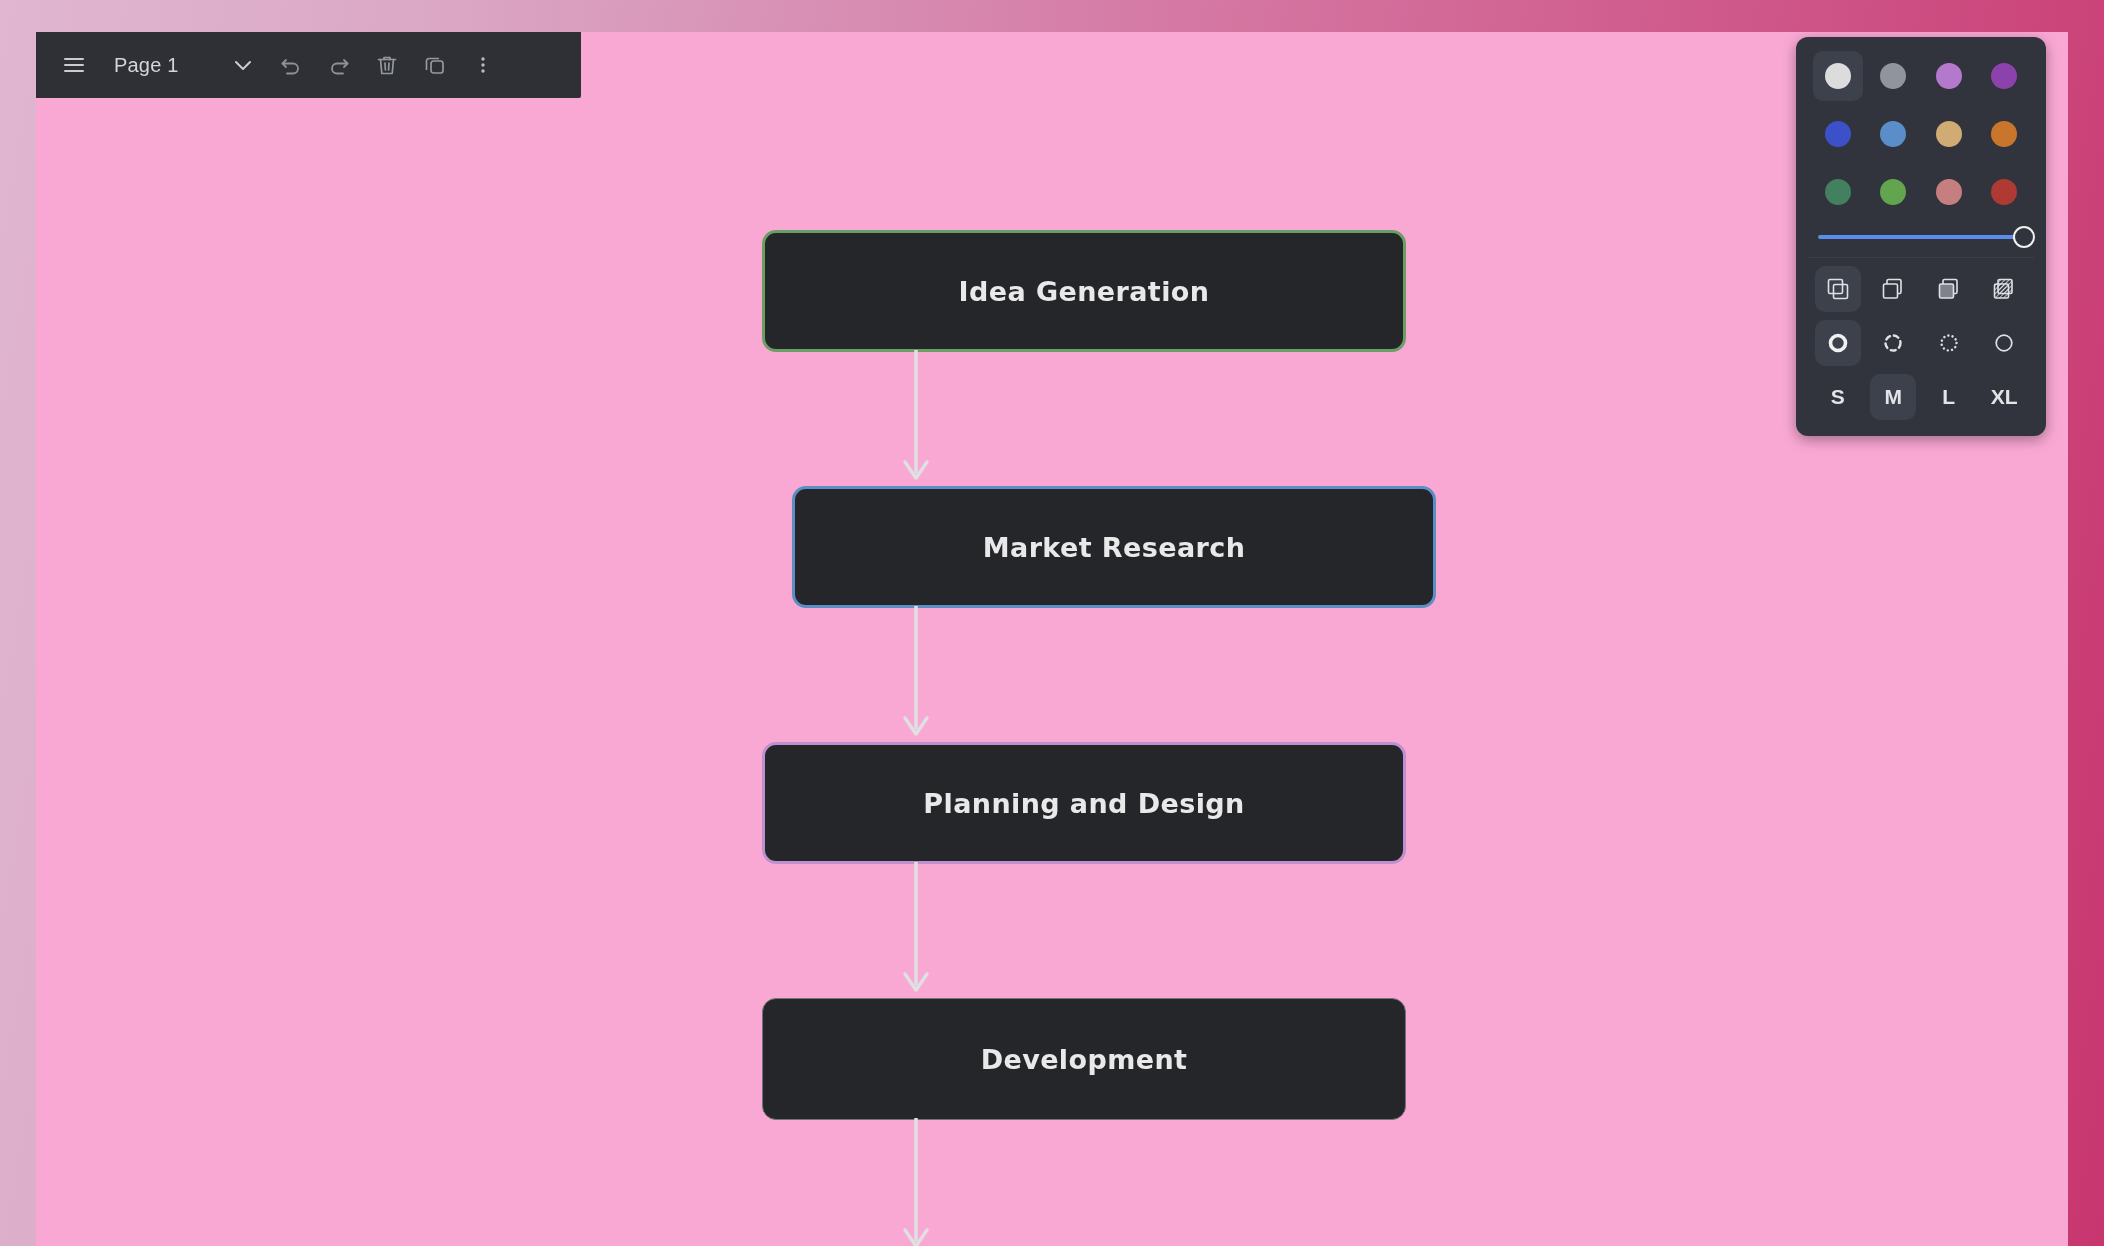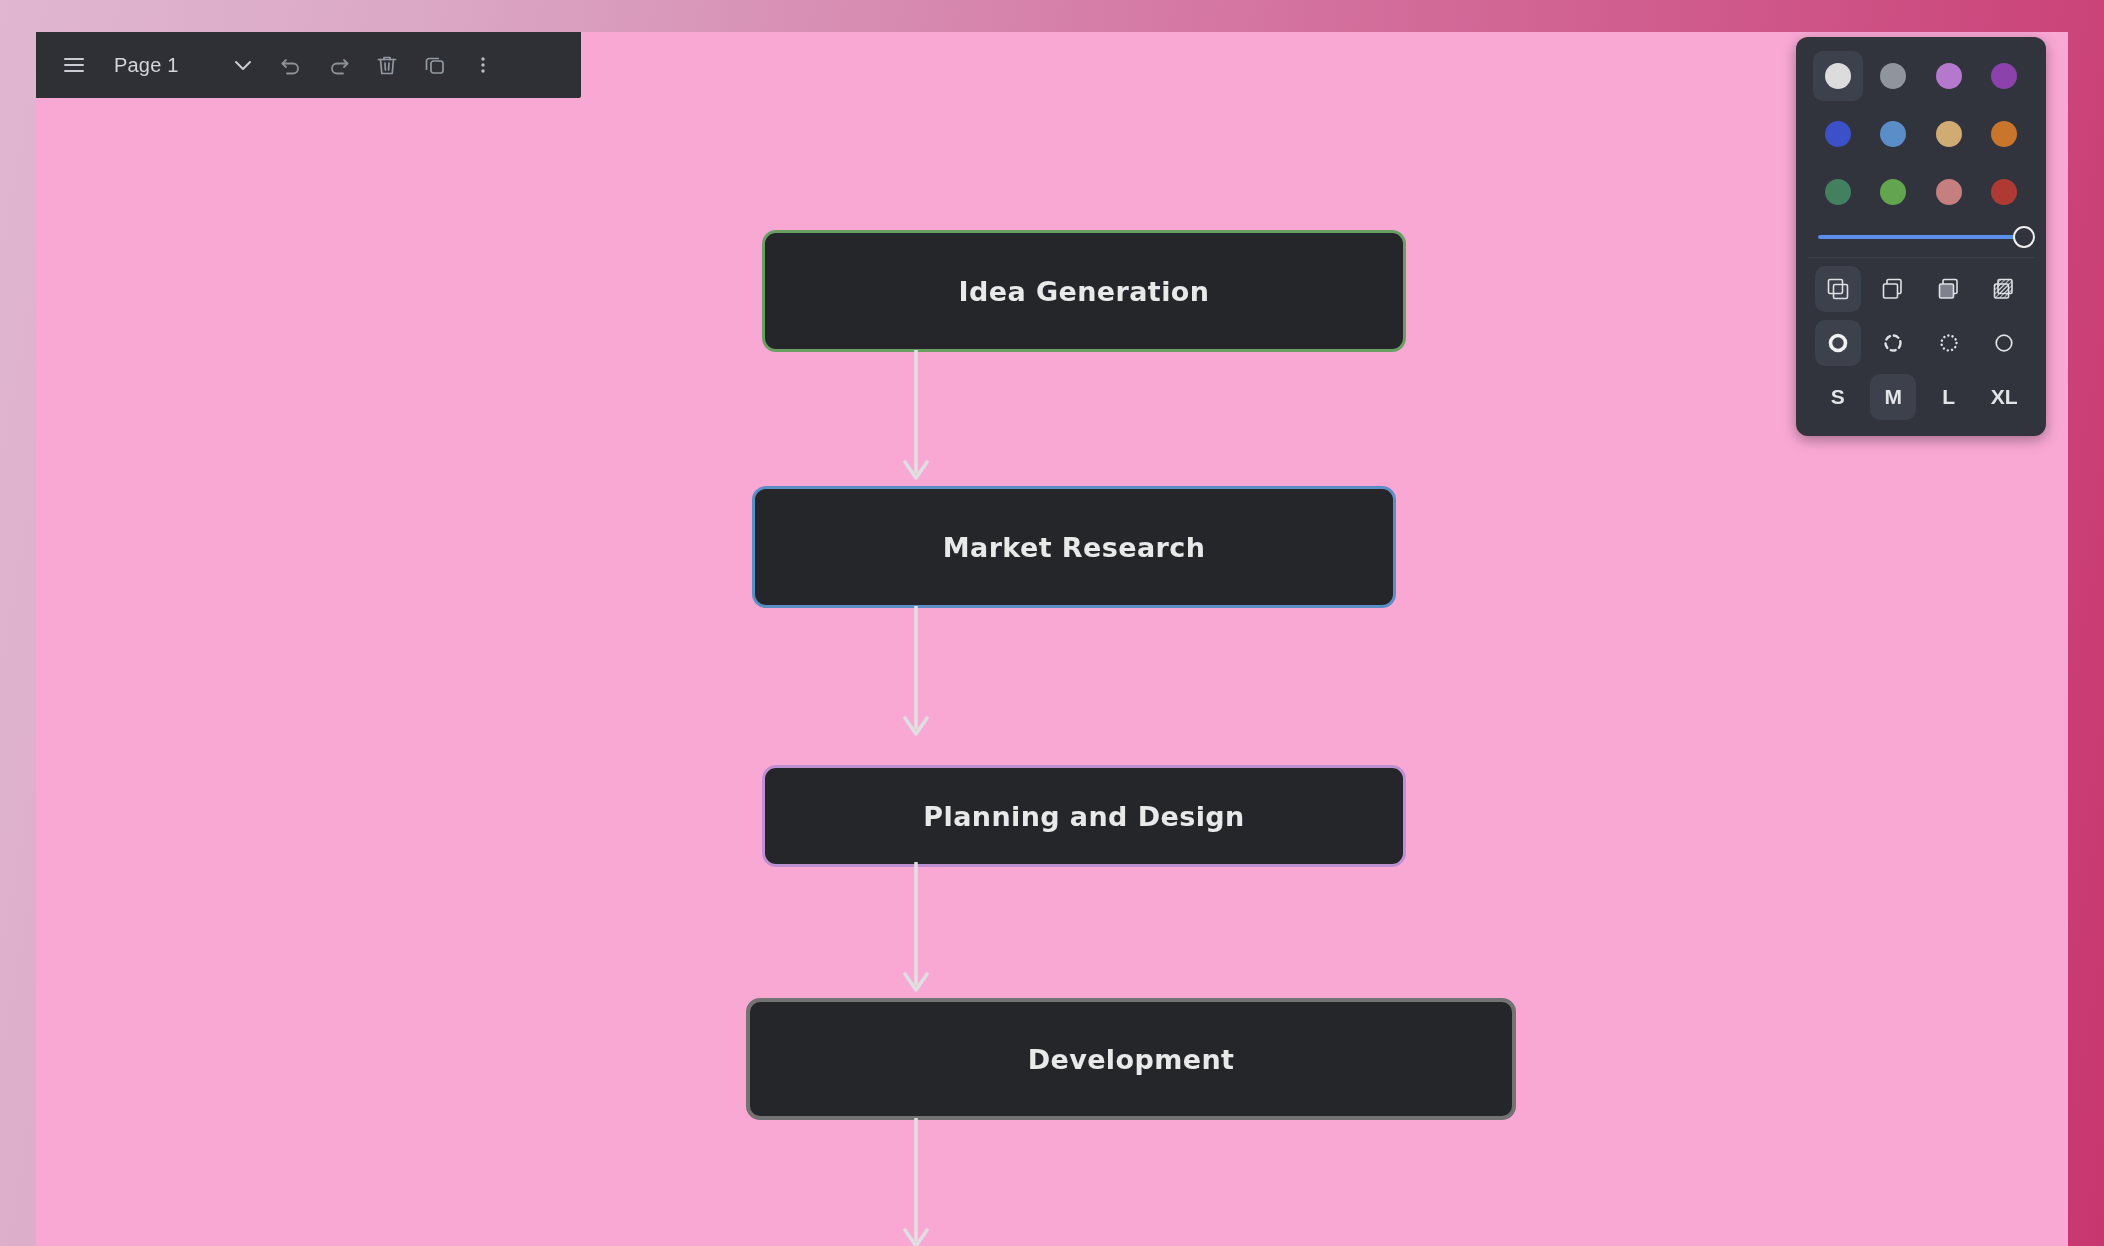--- a/index.html
+++ b/index.html
@@ -196,39 +196,39 @@
 
     <div class="node" style="left:726px; top:198px; width:644px; height:122px; border:3px solid #6a9f63;">
       <span class="node-label">Idea Generation</span>
     </div>
 
     <svg class="arrow" style="left:840px; top:318px;" width="80" height="140" viewBox="0 0 80 140">
       <line x1="40" y1="0" x2="40" y2="122" stroke="#e0e0e2" stroke-width="3.5" stroke-linecap="round"></line>
       <polyline points="29,112 40,128 51,112" fill="none" stroke="#e0e0e2" stroke-width="3.5" stroke-linecap="round" stroke-linejoin="round"></polyline>
     </svg>
 
-    <div class="node" style="left:716px; top:454px; width:644px; height:122px; border:3px solid #5b8ec4;">
+    <div class="node" style="left:756px; top:454px; width:644px; height:122px; border:3px solid #5b8ec4;">
       <span class="node-label">Market Research</span>
     </div>
 
     <svg class="arrow" style="left:840px; top:574px;" width="80" height="140" viewBox="0 0 80 140">
       <line x1="40" y1="0" x2="40" y2="122" stroke="#e0e0e2" stroke-width="3.5" stroke-linecap="round"></line>
       <polyline points="29,112 40,128 51,112" fill="none" stroke="#e0e0e2" stroke-width="3.5" stroke-linecap="round" stroke-linejoin="round"></polyline>
     </svg>
 
-    <div class="node" style="left:726px; top:733px; width:644px; height:102px; border:3px solid #bf90d0;">
+    <div class="node" style="left:726px; top:710px; width:644px; height:122px; border:3px solid #bf90d0;">
       <span class="node-label">Planning and Design</span>
     </div>
 
     <svg class="arrow" style="left:840px; top:830px;" width="80" height="140" viewBox="0 0 80 140">
       <line x1="40" y1="0" x2="40" y2="122" stroke="#e0e0e2" stroke-width="3.5" stroke-linecap="round"></line>
       <polyline points="29,112 40,128 51,112" fill="none" stroke="#e0e0e2" stroke-width="3.5" stroke-linecap="round" stroke-linejoin="round"></polyline>
     </svg>
 
-    <div class="node" style="left:710px; top:966px; width:770px; height:122px; border:4px solid #737373;">
+    <div class="node" style="left:726px; top:966px; width:644px; height:122px; border:1px solid #737373;">
       <span class="node-label">Development</span>
     </div>
 
     <svg class="arrow" style="left:840px; top:1086px;" width="80" height="140" viewBox="0 0 80 140">
       <line x1="40" y1="0" x2="40" y2="122" stroke="#e0e0e2" stroke-width="3.5" stroke-linecap="round"></line>
       <polyline points="29,112 40,128 51,112" fill="none" stroke="#e0e0e2" stroke-width="3.5" stroke-linecap="round" stroke-linejoin="round"></polyline>
     </svg>
   </div>
 
   <div id="style-panel">

